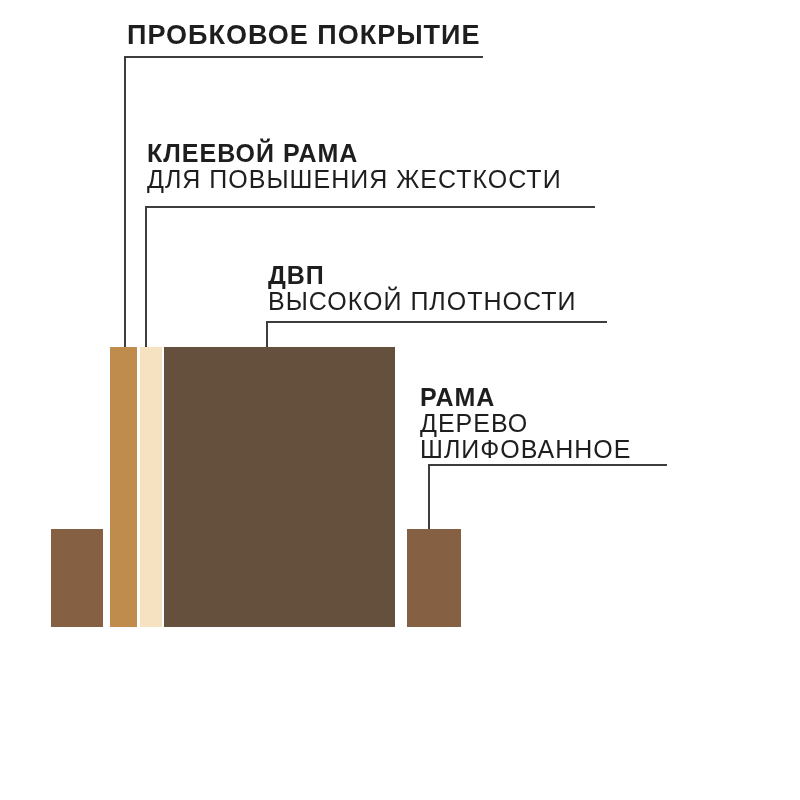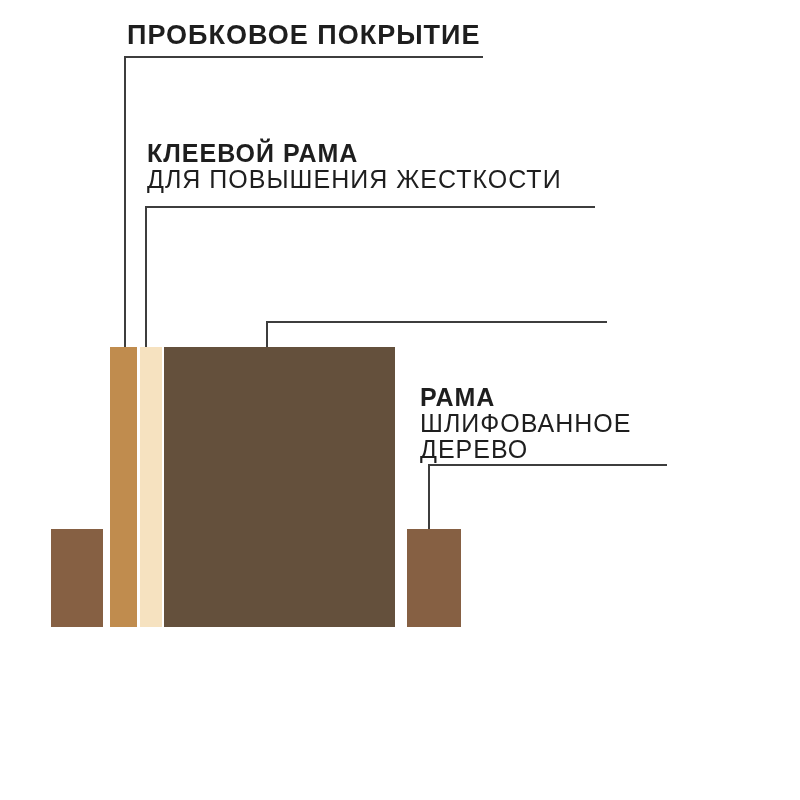--- a/index.html
+++ b/index.html
@@ -53,27 +53,31 @@
   <div class="hline" style="left:124px; top:56px; width:359px;"></div>
   <div class="vline" style="left:124px; top:56px; height:291px;"></div>
 
   <div class="label" style="left:147px; top:140px;">
     <div class="b">КЛЕЕВОЙ РАМА</div>
     <div class="r">ДЛЯ ПОВЫШЕНИЯ ЖЕСТКОСТИ</div>
   </div>
   <div class="hline" style="left:145px; top:206px; width:450px;"></div>
   <div class="vline" style="left:145px; top:206px; height:141px;"></div>
 
+  <div class="label" style="left:268px; top:262px;">
+    <div class="b">ДВП</div>
+    <div class="r">ВЫСОКОЙ ПЛОТНОСТИ</div>
+  </div>
   <div class="hline" style="left:266px; top:321px; width:341px;"></div>
   <div class="vline" style="left:266px; top:321px; height:26px;"></div>
 
   <div class="label" style="left:420px; top:384px;">
     <div class="b">РАМА</div>
+    <div class="r">ДЕРЕВО</div>
     <div class="r">ШЛИФОВАННОЕ</div>
-    <div class="r">ДЕРЕВО</div>
   </div>
   <div class="hline" style="left:428px; top:464px; width:239px;"></div>
   <div class="vline" style="left:428px; top:464px; height:65px;"></div>
 
   <div class="rect" style="left: 110px; top: 347px; width: 27px; height: 383px; background: rgb(192, 140, 78);"></div>
   <div class="rect" style="left: 140px; top: 347px; width: 22px; height: 383px; background: rgb(246, 226, 192);"></div>
   <div class="rect" style="left: 164px; top: 347px; width: 231px; height: 383px; background: rgb(100, 80, 60);"></div>
 
   <div class="rect" style="left: 51px; top: 529px; width: 52px; height: 258px; background: rgb(134, 96, 67);"></div>
   <div class="rect" style="left: 407px; top: 529px; width: 54px; height: 258px; background: rgb(134, 96, 67);"></div>

